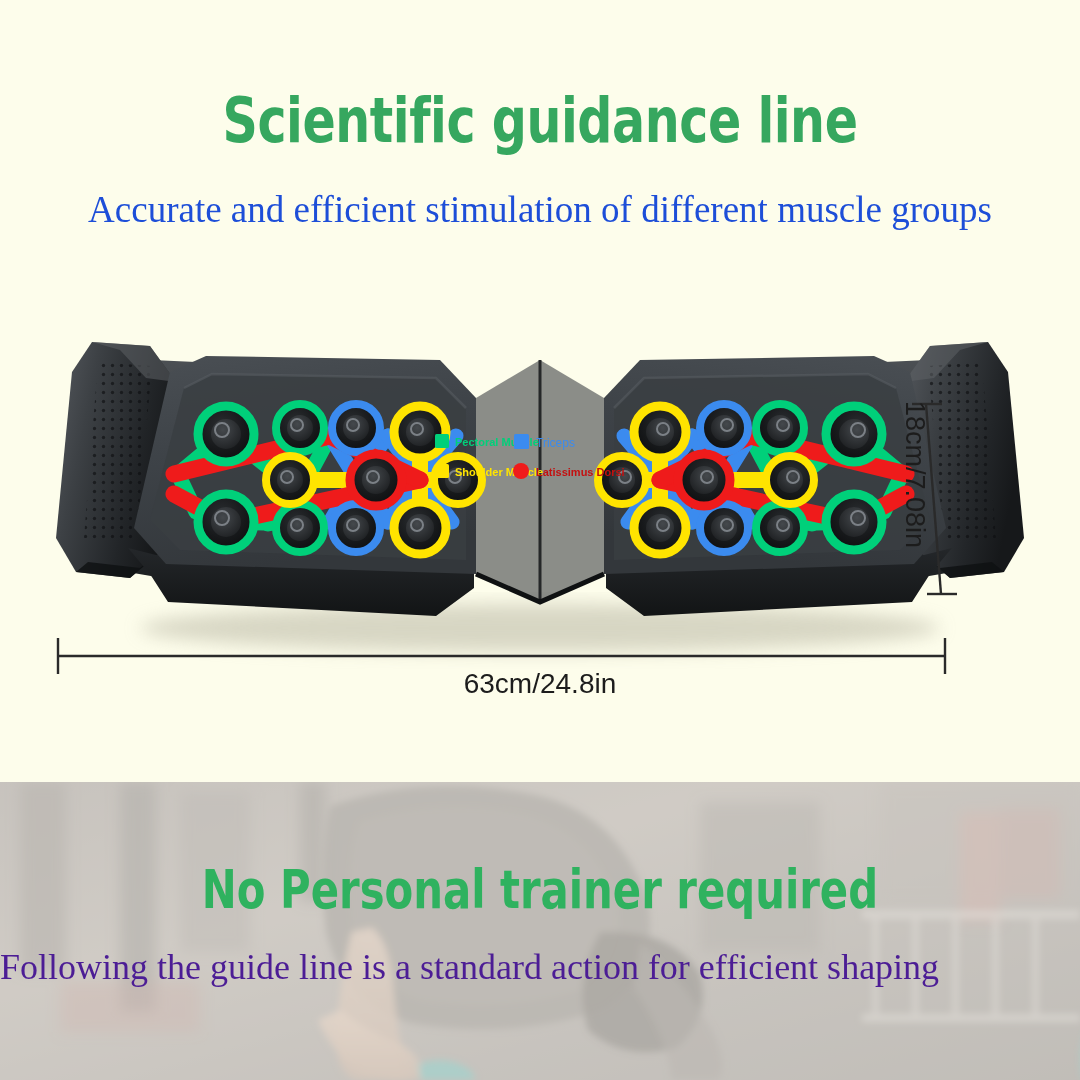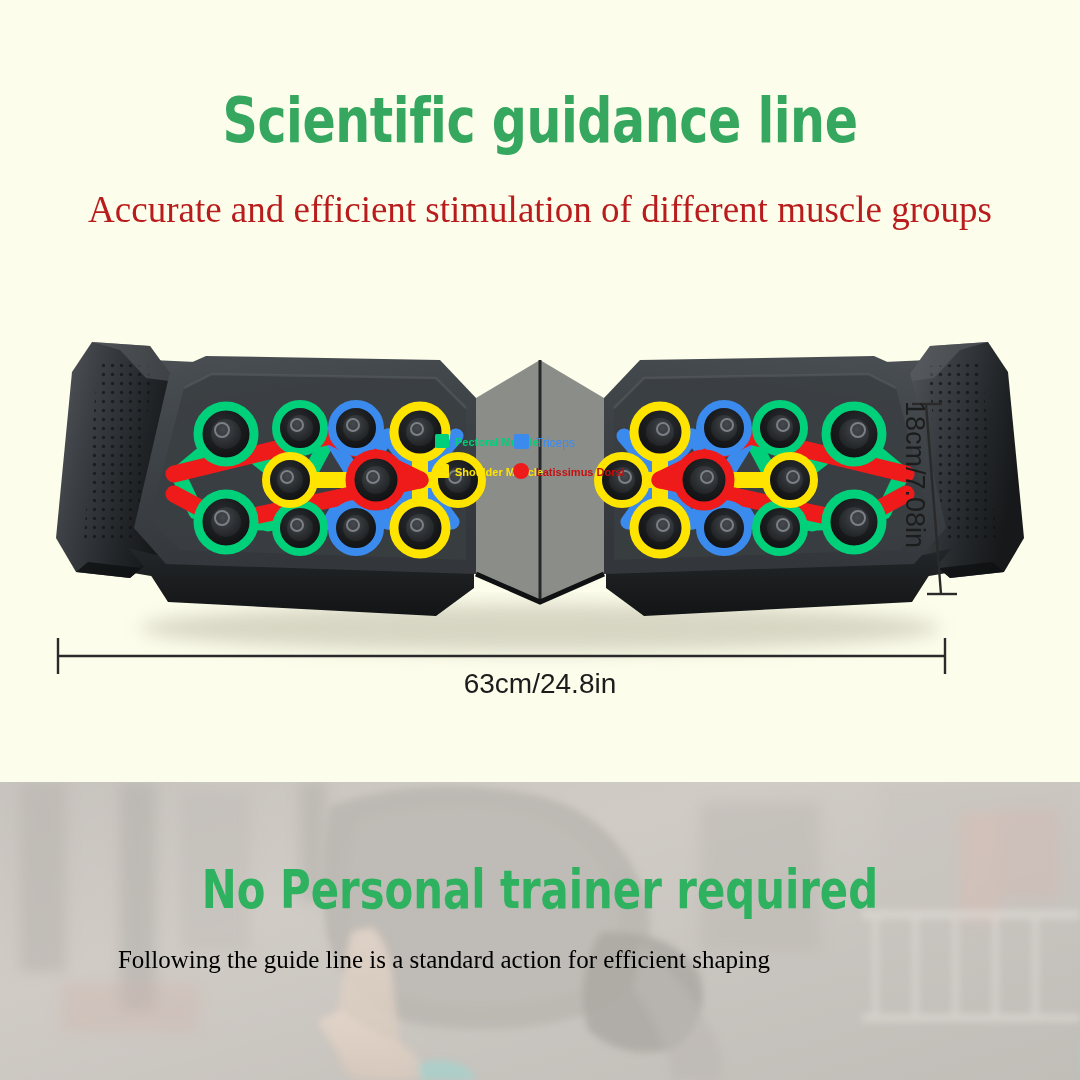--- a/index.html
+++ b/index.html
@@ -25,21 +25,21 @@
     color:#36a75f;
     transform:scaleX(0.88);
     transform-origin:50% 50%;
     white-space:nowrap;
   }
   .subhead{
     position:absolute;left:0;top:172px;width:1080px;
     text-align:center;
     font-family:"Liberation Serif","DejaVu Serif",serif;
     font-size:37px;
-    color:#b91c1c;
+    color:#1d4ed8;
     white-space:nowrap;
   }
 
   
   .product-area{
     position:absolute;left:0;top:300px;width:1080px;height:360px;
   }
   .product-svg{position:absolute;left:0;top:0;width:1080px;height:360px;}
 
   
@@ -77,22 +77,22 @@
     font-size:54px;
     color:#2fb25f;
     transform:scaleX(0.86);
     transform-origin:50% 50%;
     white-space:nowrap;
     z-index:3;
   }
   .bottom-subhead{
     position:absolute;left:0;top:164px;width:888px;text-align:center;
     font-family:"Liberation Serif","DejaVu Serif",serif;
-    font-size:25px;
-    color:#000000;
+    font-size:36px;
+    color:#4c1d95;
     white-space:nowrap;
     z-index:3;
   }
 </style>
 </head>
 <body>
 
 <div id="page">
 
   <div class="top-section">

